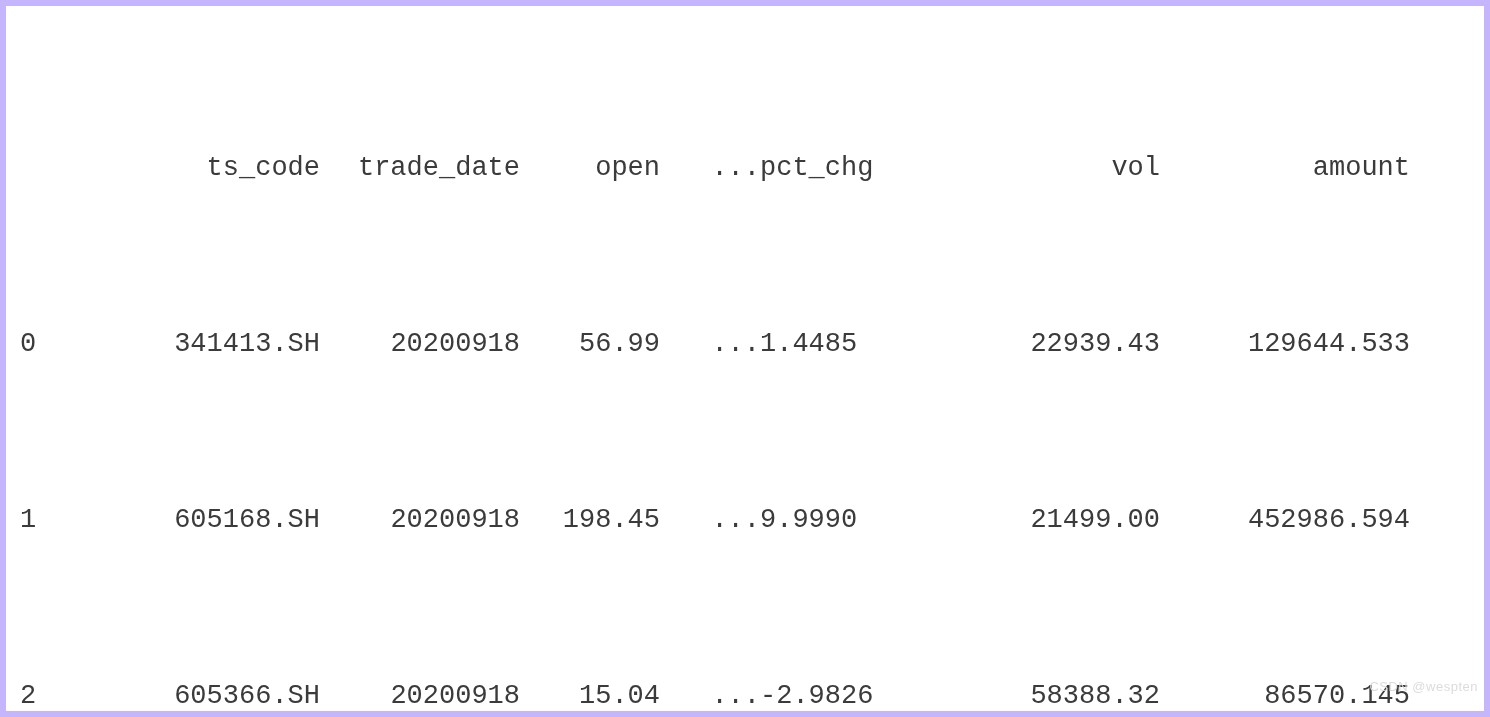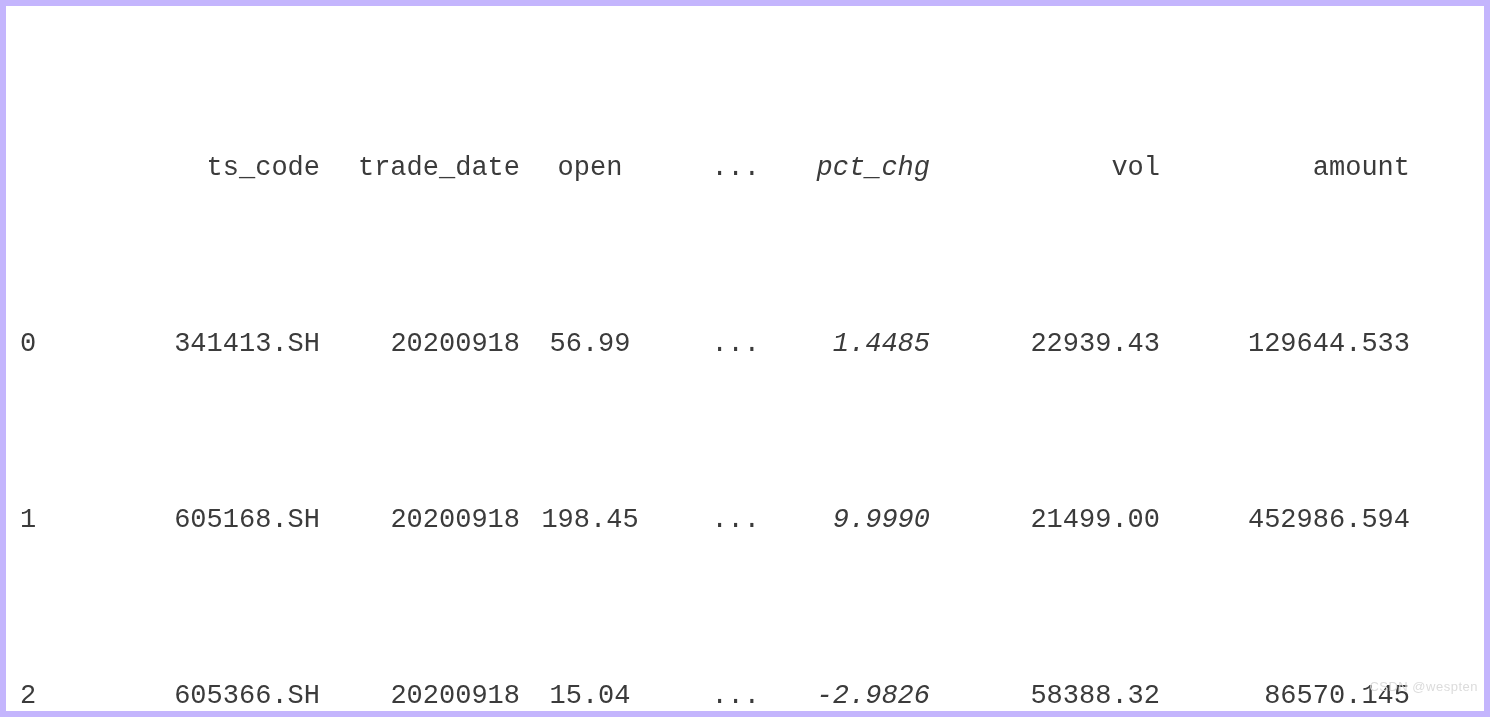--- a/index.html
+++ b/index.html
@@ -21,23 +21,23 @@
     position: relative;
     white-space: pre;
     overflow: hidden;
   }
   .row {
     display: flex;
   }
   .idx   { width: 100px; text-align: left;  }
   .code  { width: 200px; text-align: right; }
   .date  { width: 200px; text-align: right; }
-  .open  { width: 140px; text-align: center; }
+  .open  { width: 140px; text-align: right; }
   .dots  { width: 100px; text-align: right; }
-  .pct   { width: 170px; text-align: right; font-style: italic; }
+  .pct   { width: 170px; text-align: left; }
   .vol   { width: 230px; text-align: right; }
   .amt   { width: 250px; text-align: right; }
   .watermark {
     position: absolute;
     right: 6px;
     bottom: 2px;
     font-family: Arial, sans-serif;
     font-size: 13px;
     color: #dcdcdc;
     letter-spacing: 0.5px;

